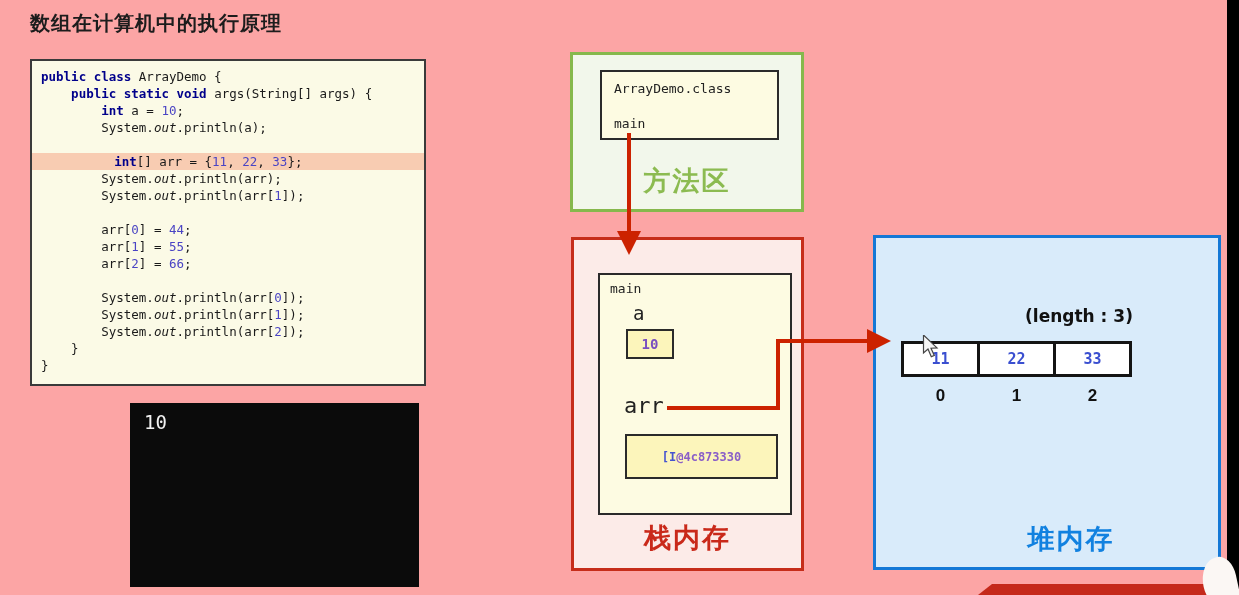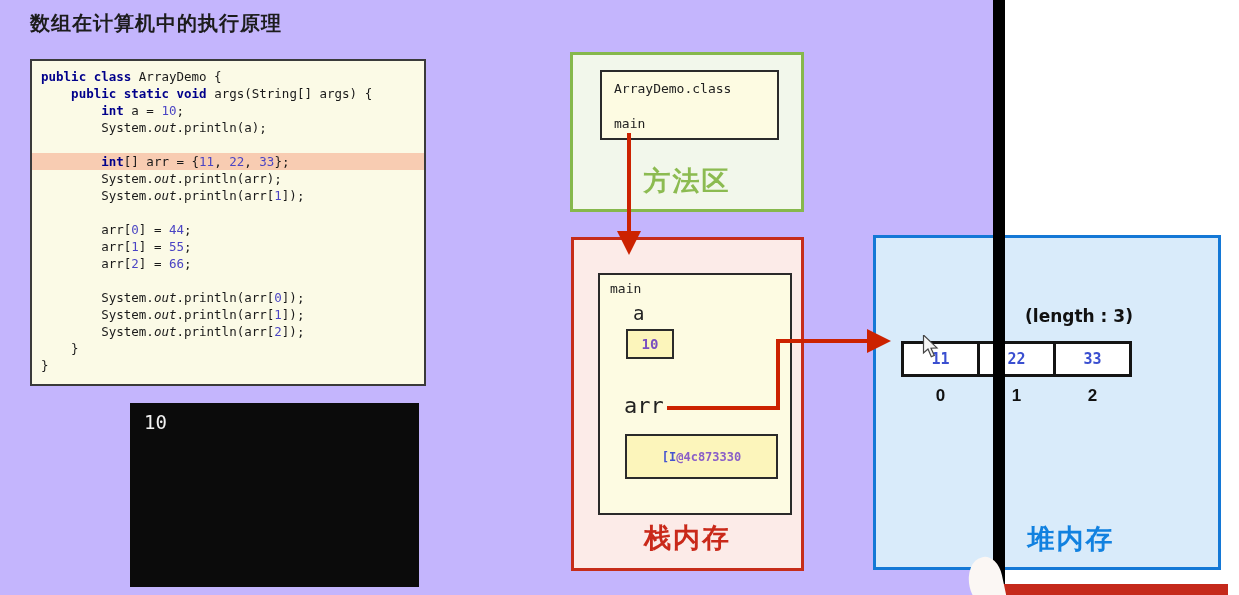--- a/index.html
+++ b/index.html
@@ -1,29 +1,29 @@
 <!DOCTYPE html>
 <html><head>
 <meta charset="utf-8">
 <style>
   * { margin:0; padding:0; box-sizing:border-box; }
   html,body { width:1239px; height:595px; background:#fff; overflow:hidden;
               font-family:"Liberation Sans","DejaVu Sans",sans-serif; }
-  .stage { position:relative; width:1005px; height:595px; background:#c4b5fd; }
+  .stage { position:relative; width:1239px; height:595px; background:#fca5a5; }
 
   
   .page-title { position:absolute; left:30px; top:10px; font-size:20px; font-weight:bold; color:#1c1c1c; letter-spacing:1px; }
 
   
   .code-box { position:absolute; left:30px; top:59px; width:396px; height:327px;
               background:#fbfae6; border:2px solid #3a3a3a; padding:7px 0 0 9px;
               font-family:"DejaVu Sans Mono","Liberation Mono",monospace;
               font-size:12.5px; line-height:17px; color:#1a1a1a; }
   .code-line { white-space:pre; height:17px; }
-  .code-line.hl { background:#f8ccb2; margin-left:-9px; padding-left:9px; margin-right:0; }
+  .code-line.hl { background:#f8ccb2; margin-left:-9px; padding-left:22px; margin-right:0; }
   .tok-k { color:#00008b; font-weight:bold; }
   .tok-p { color:#1a1a1a; }
   .tok-n { color:#4a44c4; }
   .tok-i { color:#1a1a1a; font-style:italic; }
 
   
   .console-box { position:absolute; left:130px; top:403px; width:289px; height:184px;
                  background:#0b0b0b; color:#f2f2f2;
                  font-family:"DejaVu Sans Mono","Liberation Mono",monospace;
                  font-size:19px; padding:8px 0 0 14px; }

